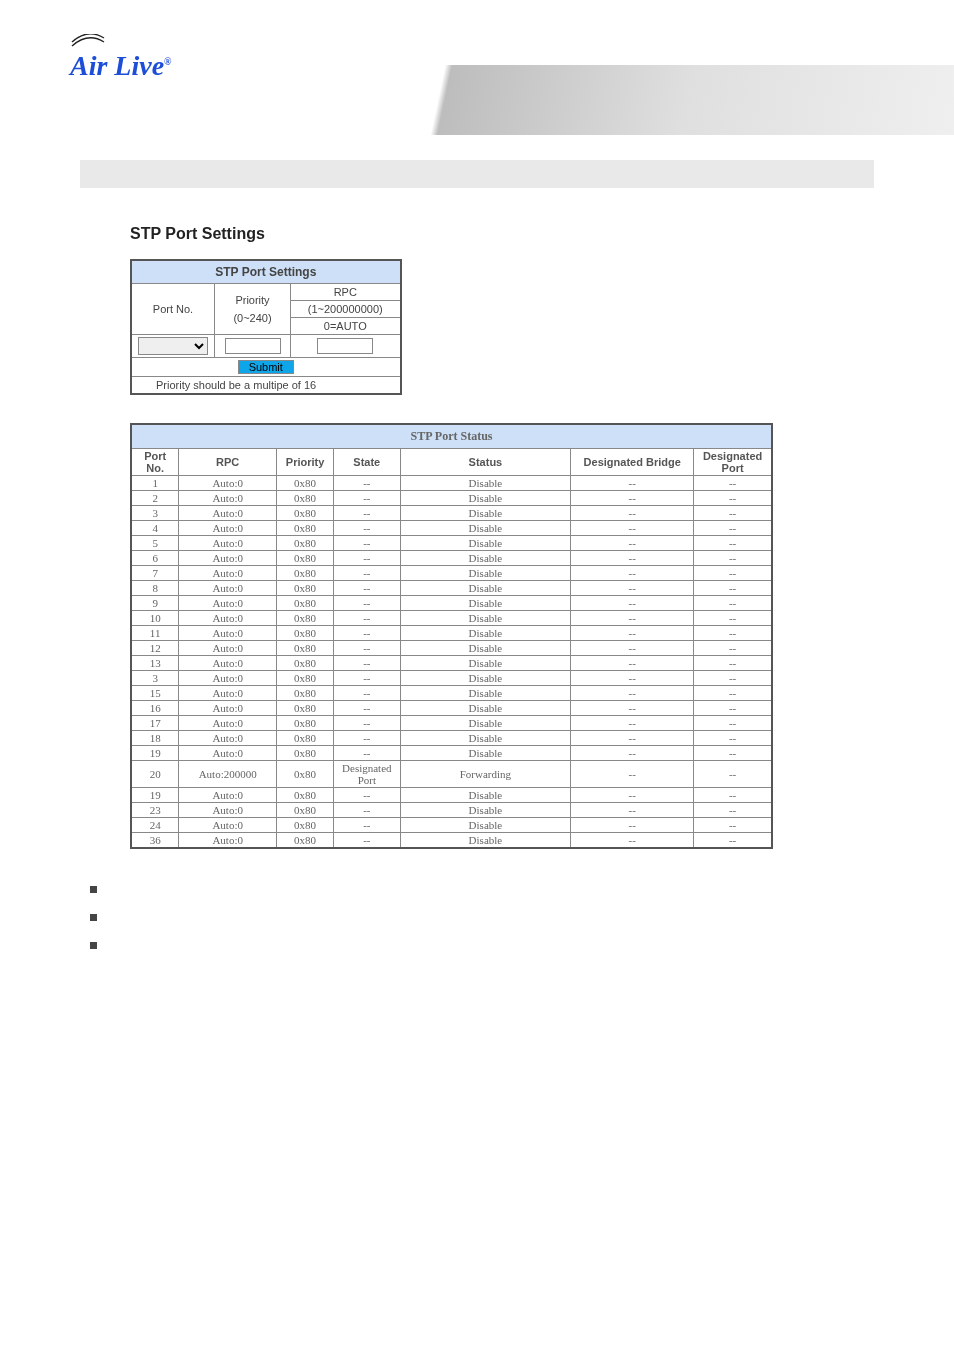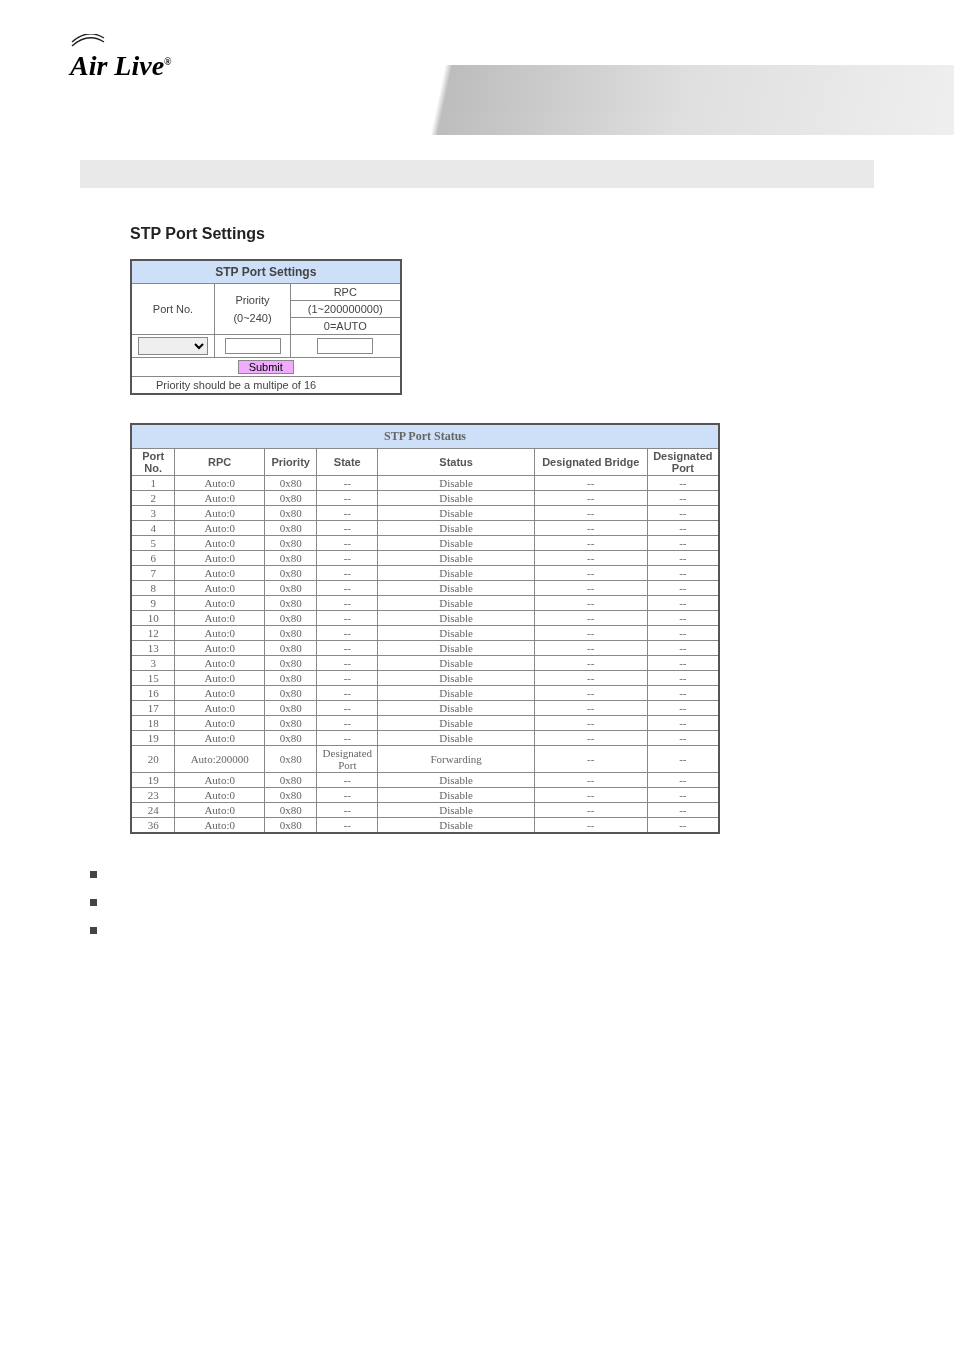--- a/index.html
+++ b/index.html
@@ -1,39 +1,39 @@
 <!DOCTYPE html>
 <html><head>
   <meta charset="utf-8">
   <style>
     * { box-sizing: border-box; margin: 0; padding: 0; }
     html, body { width: 954px; background: #fff; font-family: Arial, sans-serif; font-size: 12px; color: #333; }
     .page { width: 954px; min-height: 1350px; position: relative; }
     .logo-area { position: absolute; top: 50px; left: 70px; }
-    .logo { font-family: Georgia, serif; font-style: italic; font-weight: bold; font-size: 28px; color: #000000; position: relative; }
+    .logo { font-family: Georgia, serif; font-style: italic; font-weight: bold; font-size: 28px; color: #1d4ed8; position: relative; }
     .logo .wave { position: absolute; top: -16px; left: 0; }
     .logo sup { font-size: 10px; vertical-align: super; }
     .gray-band-outer { position: absolute; top: 65px; left: 280px; right: 0; height: 70px; background: linear-gradient(102deg, rgba(0,0,0,0.0) 0%, rgba(0,0,0,0.0) 24%, #bdbdbd 25%, #dfdfdf 60%, #efefef 100%); clip-path: polygon(20% 0, 100% 0, 100% 100%, 0 100%); }
     .gray-band-inner { position: absolute; top: 160px; left: 80px; right: 80px; height: 28px; background: #e9e9e9; }
 
     .content { position: absolute; top: 225px; left: 130px; right: 130px; }
     .section-title { font-weight: bold; font-size: 16px; color: #222; margin-bottom: 16px; }
 
     .settings-table { border: 2px solid #555; border-collapse: collapse; margin-bottom: 28px; }
     .settings-table th, .settings-table td { border: 1px solid #888; padding: 2px 6px; text-align: center; font-size: 11px; color: #444; }
     .settings-table .header { background: #cde0f7; font-weight: bold; font-size: 12px; padding: 4px; }
     .settings-table .sub td { font-size: 11px; }
     .settings-table select, .settings-table input[type="text"] { font-size: 11px; border: 1px solid #888; padding: 1px 2px; }
     .settings-table input[type="text"] { width: 56px; }
     .settings-table select { width: 70px; }
     .submit-row { text-align: center; padding: 4px; }
-    .submit-btn { font-size: 11px; padding: 0 10px; border: 1px solid #888; background: #f0abfc; }
+    .submit-btn { font-size: 11px; padding: 0 10px; border: 1px solid #888; background: #0ea5e9; }
     .note-row td { text-align: left; padding: 2px 24px; font-size: 11px; }
 
-    .status-table { width: 590px; border: 2px solid #555; border-collapse: collapse; margin-bottom: 34px; }
+    .status-table { width: 643px; border: 2px solid #555; border-collapse: collapse; margin-bottom: 34px; }
     .status-table th, .status-table td { border: 1px solid #888; padding: 1px 4px; text-align: center; font-size: 11px; color: #555; }
     .status-table .header { background: #cde0f7; font-weight: bold; font-size: 12px; padding: 4px; }
     .status-table td { font-family: "Times New Roman", serif; font-size: 11px; color: #666; }
 
     .bullets { margin-top: 20px; margin-left: -40px; }
     .bullets li { list-style: none; font-size: 12px; color: #333; margin-bottom: 14px; }
     .bullets li .sq { display: inline-block; width: 7px; height: 7px; background: #444; margin-right: 14px; vertical-align: 1px; }
 
     .col-portno { width: 42px; }
     .col-rpc { width: 86px; }
@@ -201,20 +201,29 @@
           <tr>
             <td class="col-portno">10</td>
             <td class="col-rpc">Auto:0</td>
             <td class="col-prio">0x80</td>
             <td class="col-state">--</td>
             <td class="col-status">Disable</td>
             <td class="col-dbridge">--</td>
             <td class="col-dport">--</td>
           </tr>
           <tr>
+            <td class="col-portno">11</td>
+            <td class="col-rpc">Auto:0</td>
+            <td class="col-prio">0x80</td>
+            <td class="col-state">--</td>
+            <td class="col-status">Disable</td>
+            <td class="col-dbridge">--</td>
+            <td class="col-dport">--</td>
+          </tr>
+          <tr>
             <td class="col-portno">12</td>
             <td class="col-rpc">Auto:0</td>
             <td class="col-prio">0x80</td>
             <td class="col-state">--</td>
             <td class="col-status">Disable</td>
             <td class="col-dbridge">--</td>
             <td class="col-dport">--</td>
           </tr>
           <tr>
             <td class="col-portno">13</td>

